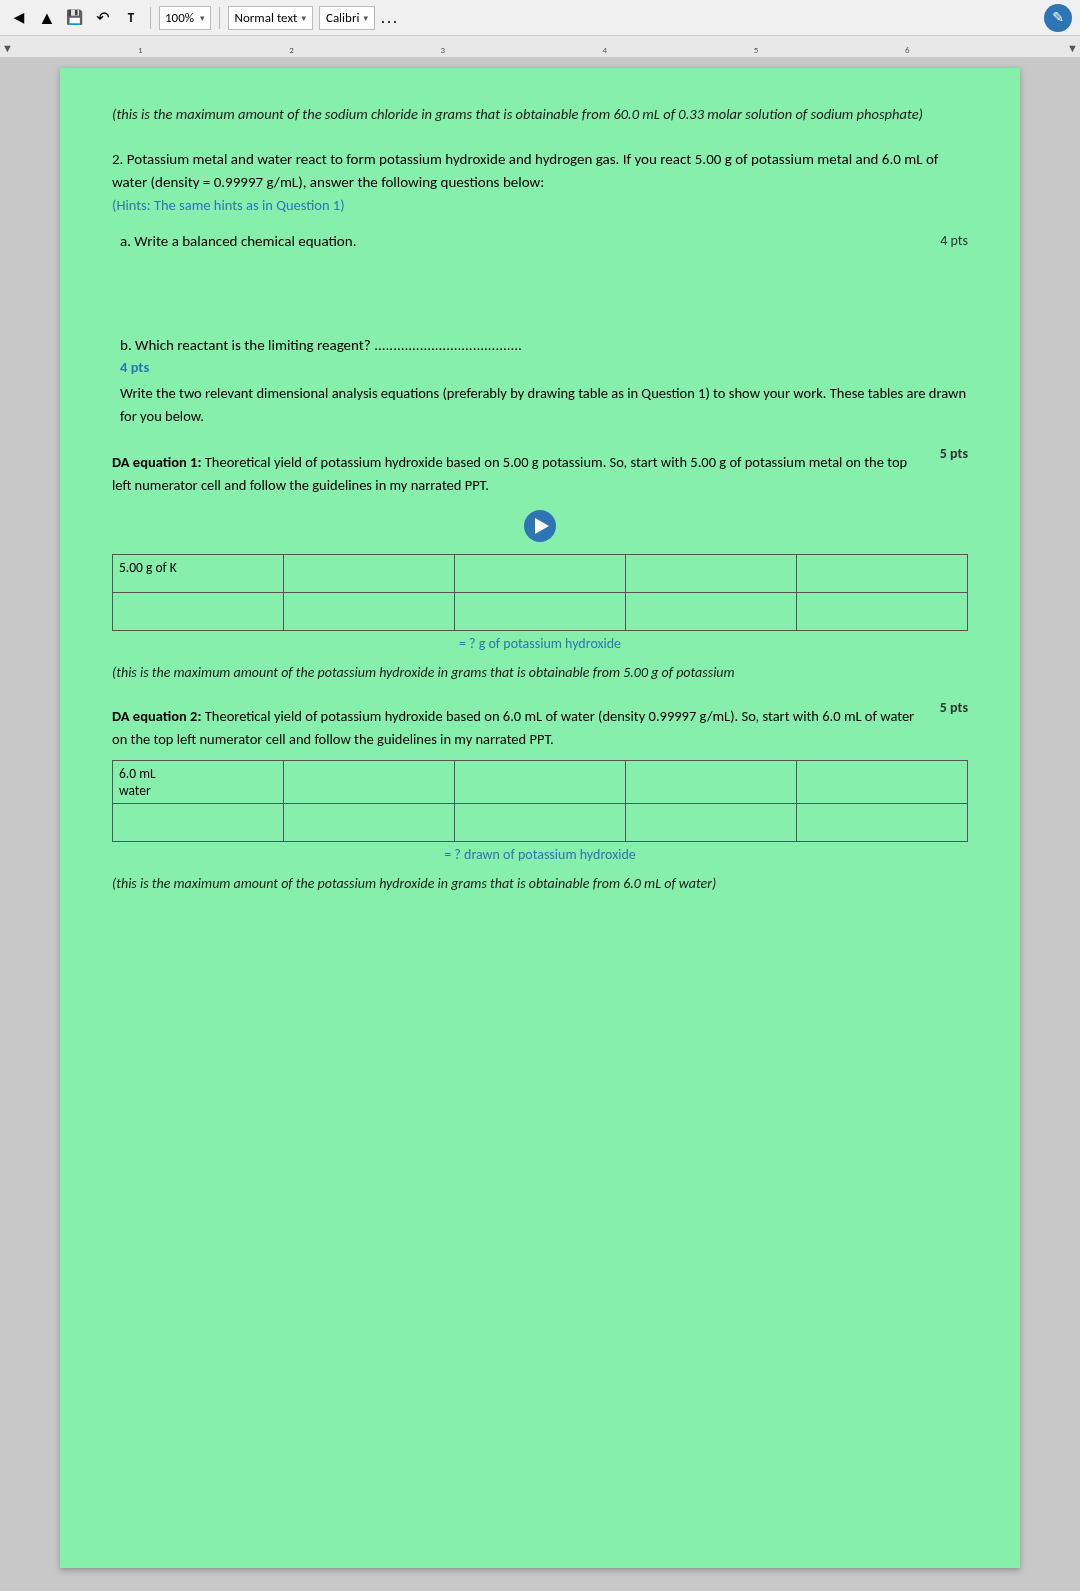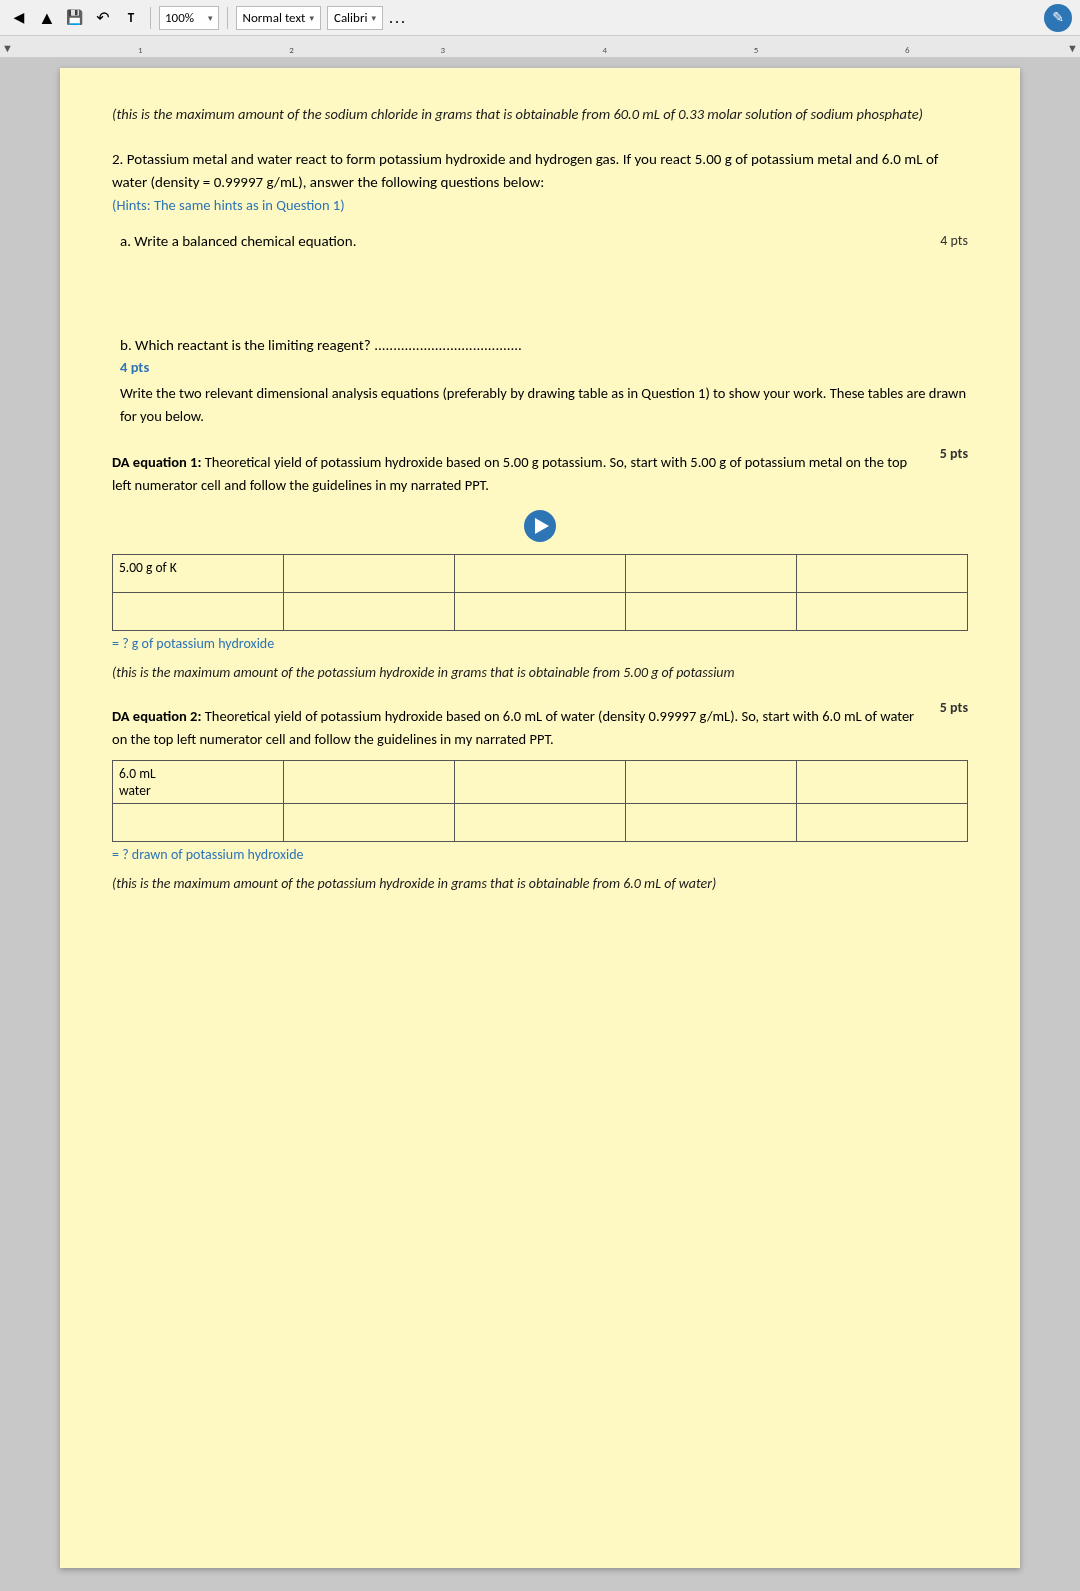--- a/index.html
+++ b/index.html
@@ -37,21 +37,21 @@
     .toolbar-separator {
       width: 1px;
       height: 22px;
       background: #bbb;
       margin: 0 2px;
     }
 
     .toolbar-zoom {
       display: flex;
       align-items: center;
-      gap: 14px;
+      gap: 6px;
       font-size: 13px;
       background: #fff;
       border: 1px solid #bbb;
       padding: 1px 5px;
       height: 24px;
     }
 
     .toolbar-dropdown {
       display: flex;
       align-items: center;
@@ -139,21 +139,21 @@
     }
 
     
     .page-container {
       background: #c8c8c8;
       padding: 10px 60px;
       min-height: 1550px;
     }
 
     .page {
-      background: #fef9c3;
+      background: #86efac;
       padding: 36px 52px 52px 52px;
       box-shadow: 0 2px 6px rgba(0,0,0,0.3);
       min-height: 1500px;
     }
 
     
     .italic-note {
       font-style: italic;
       font-size: 14.5px;
       color: #1a1a1a;
@@ -283,20 +283,21 @@
     .cell-label {
       font-size: 13.5px;
       color: #000;
     }
 
     .table-caption {
       color: #2e75b6;
       font-size: 14px;
       margin-top: 4px;
       margin-bottom: 10px;
+      text-align: center;
     }
 
     .bold-pts {
       color: #2e75b6;
       font-weight: bold;
       font-size: 14.5px;
     }
 
     .spacing-block {
       height: 60px;

